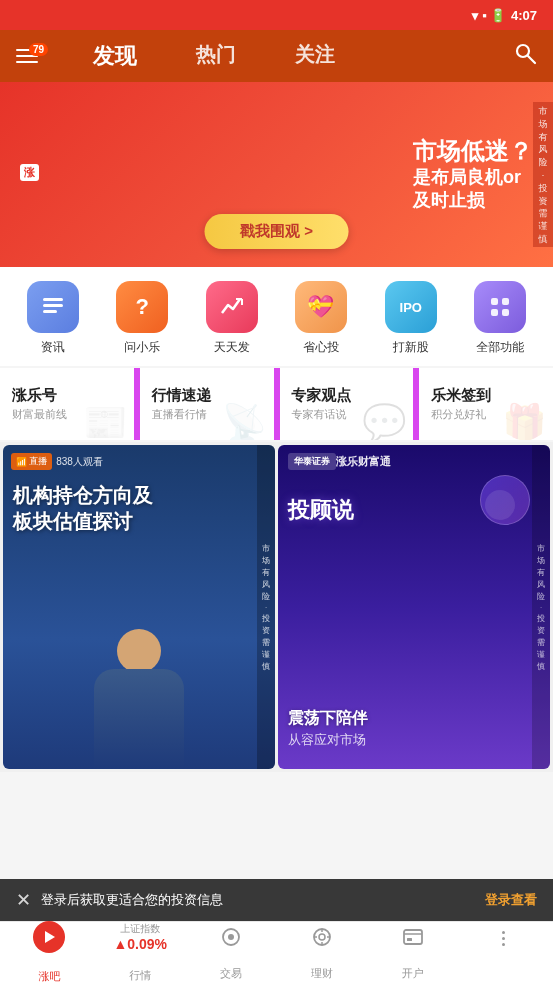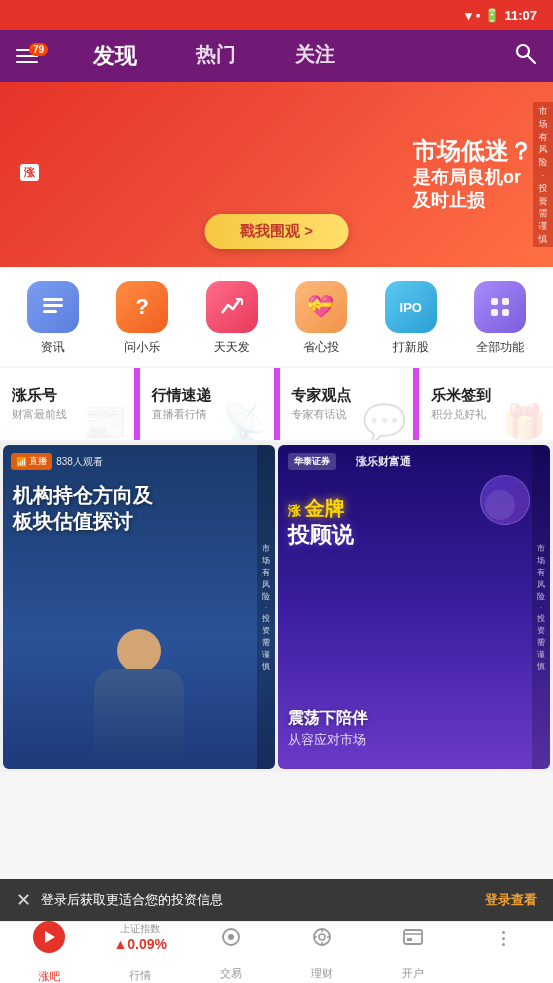--- a/index.html
+++ b/index.html
@@ -25,21 +25,21 @@
       display: flex;
       align-items: center;
       gap: 4px;
       font-size: 13px;
       color: white;
       font-weight: 600;
     }
 
     
     .header {
-      background: #701a75;
+      background: #c2410c;
       display: flex;
       align-items: center;
       padding: 8px 16px;
       height: 52px;
       gap: 12px;
     }
     .header-menu {
       position: relative;
       display: flex;
       align-items: center;
@@ -288,21 +288,21 @@
       color: white;
       font-size: 20px;
       font-weight: 900;
       line-height: 1.3;
       text-shadow: 1px 1px 4px rgba(0,0,0,0.5);
     }
     .right-card-logo {
       padding: 8px 10px;
       display: flex;
       align-items: center;
-      gap: 20px;
+      gap: 0;
     }
     .htsc-logo {
       background: rgba(255,255,255,0.2);
       color: white;
       font-size: 9px;
       padding: 2px 6px;
       border-radius: 3px;
       font-weight: 700;
     }
     .logo-brand {
@@ -453,21 +453,21 @@
     }
   </style>
 </head>
 <body>
 
 <div class="status-bar">
   <div class="status-bar-icons">
     <span>▾</span>
     <span>▪</span>
     <span>🔋</span>
-    <span>11:07</span>
+    <span>4:07</span>
   </div>
 </div>
 
 <div class="header">
   <div class="header-menu">
     <div class="menu-icon">
       <span></span>
         <span></span>
         <span></span>
     </div>
@@ -626,24 +626,20 @@
     </div>
   </div>
 
   <div class="content-card content-card-right">
     <div class="right-card-logo">
       <span class="htsc-logo">华泰证券</span>
       <span class="logo-brand">涨乐财富通</span>
     </div>
 
     <div style="position:absolute;top:50px;left:10px;right:18px;text-align:left;">
-      <div style="font-size:13px;font-weight:900;color:#ffd700;text-shadow:0 0 8px rgba(255,215,0,0.8);margin-bottom:-2px;">
-        <span>涨</span>
-        <span style="font-size:20px;">金牌</span>
-      </div>
       <div style="font-size:22px;font-weight:900;color:white;text-shadow:0 0 8px rgba(150,100,255,0.5);">投顾说</div>
     </div>
 
     <div style="position:absolute;top:30px;right:20px;width:50px;height:50px;border-radius:50%;background:linear-gradient(135deg,rgba(120,80,255,0.5),rgba(200,100,255,0.3));border:1px solid rgba(255,255,255,0.2);"></div>
     <div style="position:absolute;top:45px;right:35px;width:30px;height:30px;border-radius:50%;background:rgba(255,255,255,0.1);"></div>
 
     <div style="position:absolute;bottom:20px;left:10px;right:10px;">
       <div style="font-size:16px;font-weight:800;color:white;text-shadow:0 1px 4px rgba(0,0,0,0.4);">震荡下陪伴</div>
       <div style="font-size:13px;color:rgba(255,255,255,0.8);margin-top:2px;">从容应对市场</div>
     </div>

